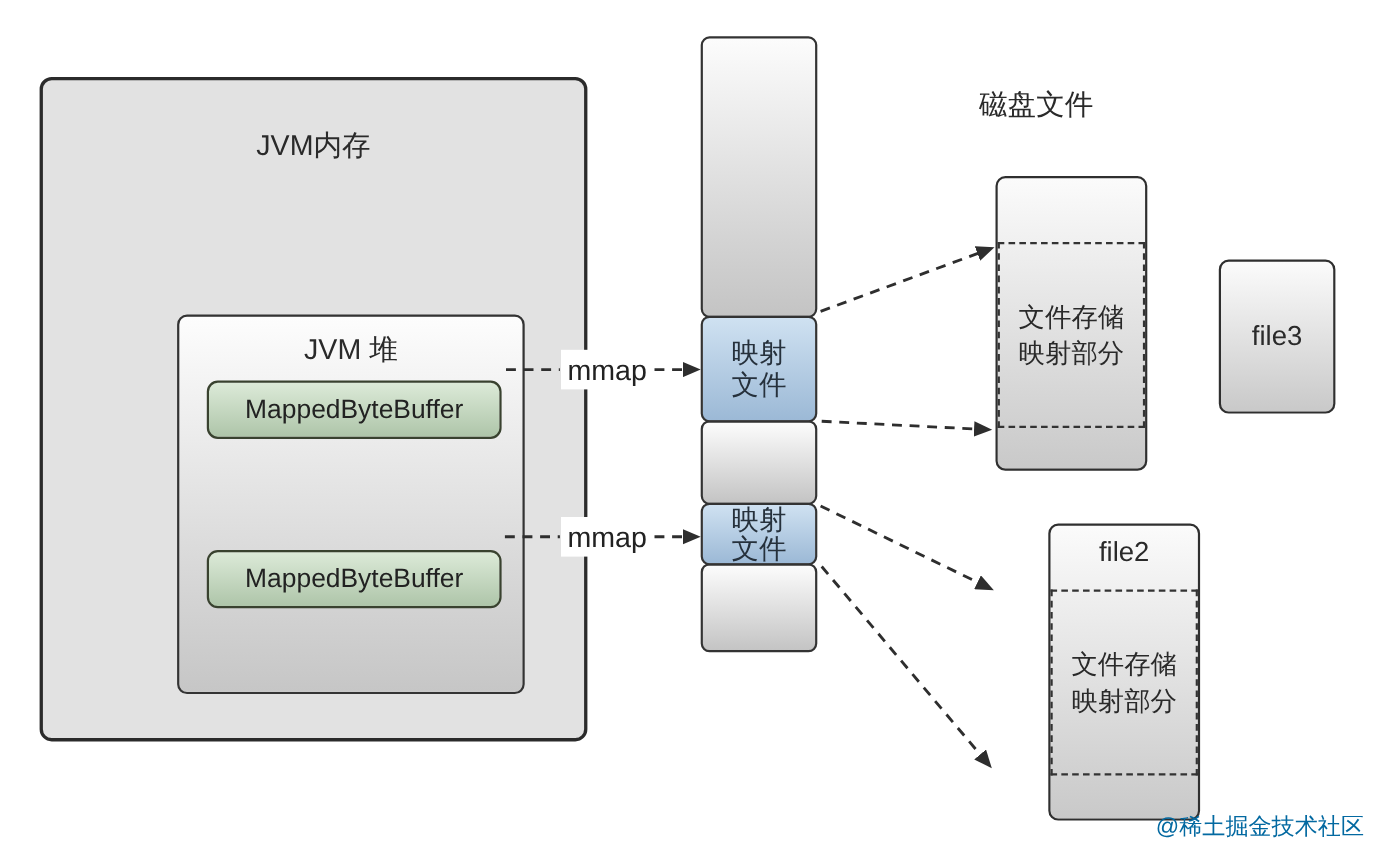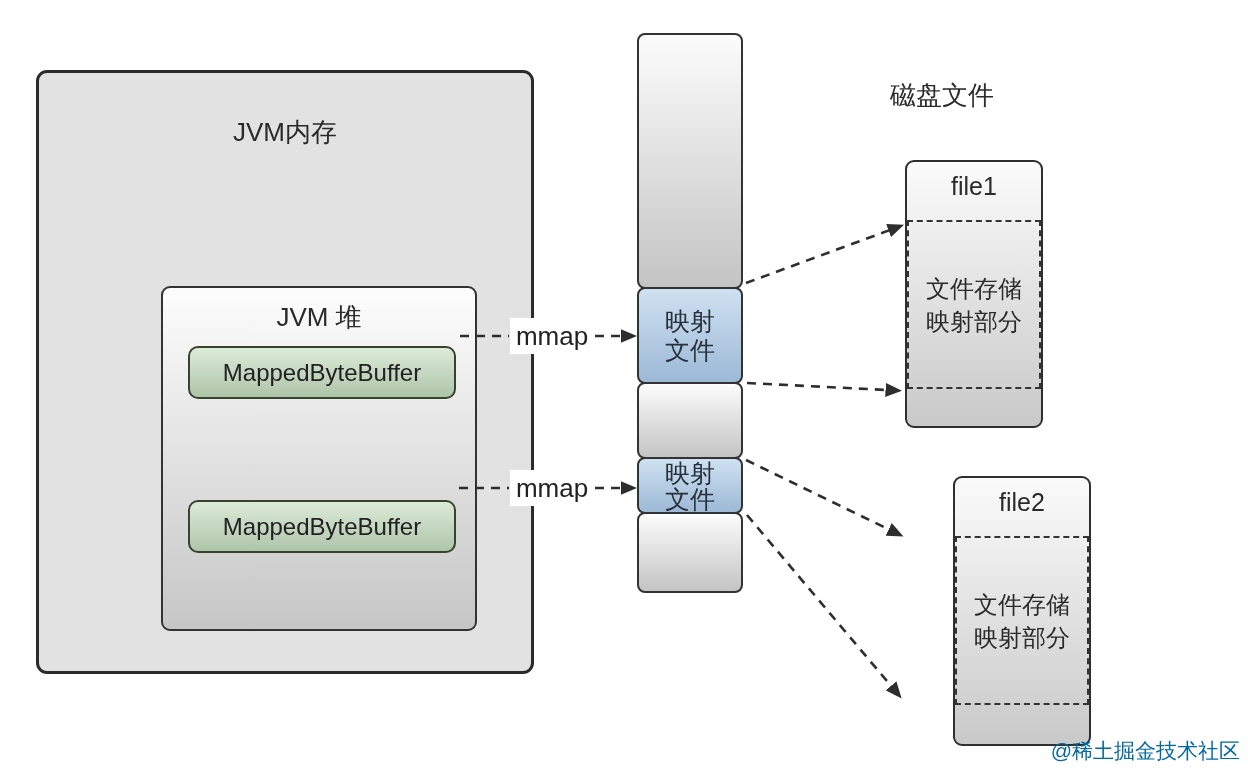--- a/index.html
+++ b/index.html
@@ -118,35 +118,37 @@
   <div class="seg seg-2"></div>
   <div class="seg mapped-block mapped-2">
     <span>映射</span>
     <span>文件</span>
   </div>
   <div class="seg seg-3"></div>
 
   <div class="disk-label">磁盘文件</div>
 
   <div class="file-box file-1">
-    <div class="file-name">file1</div>
     <div class="mapped-region region-1">
       <span>文件存储</span>
       <span>映射部分</span>
     </div>
   </div>
 
   <div class="file-box file-2">
     <div class="file-name">file2</div>
     <div class="mapped-region region-2">
       <span>文件存储</span>
       <span>映射部分</span>
     </div>
   </div>
 
+  <div class="file-box file-3">
+    <span>file3</span>
+  </div>
 
   <div class="mmap-chip chip-1">mmap</div>
   <div class="mmap-chip chip-2">mmap</div>
 
   <svg class="arrows" viewBox="0 0 1248 772">
     <defs>
       <marker id="ah" markerUnits="userSpaceOnUse" markerWidth="17" markerHeight="14" refX="1.5" refY="7" orient="auto">
         <path d="M0,0 L16.5,7 L0,14 Z" fill="#2e2e2e"></path>
       </marker>
     </defs>

